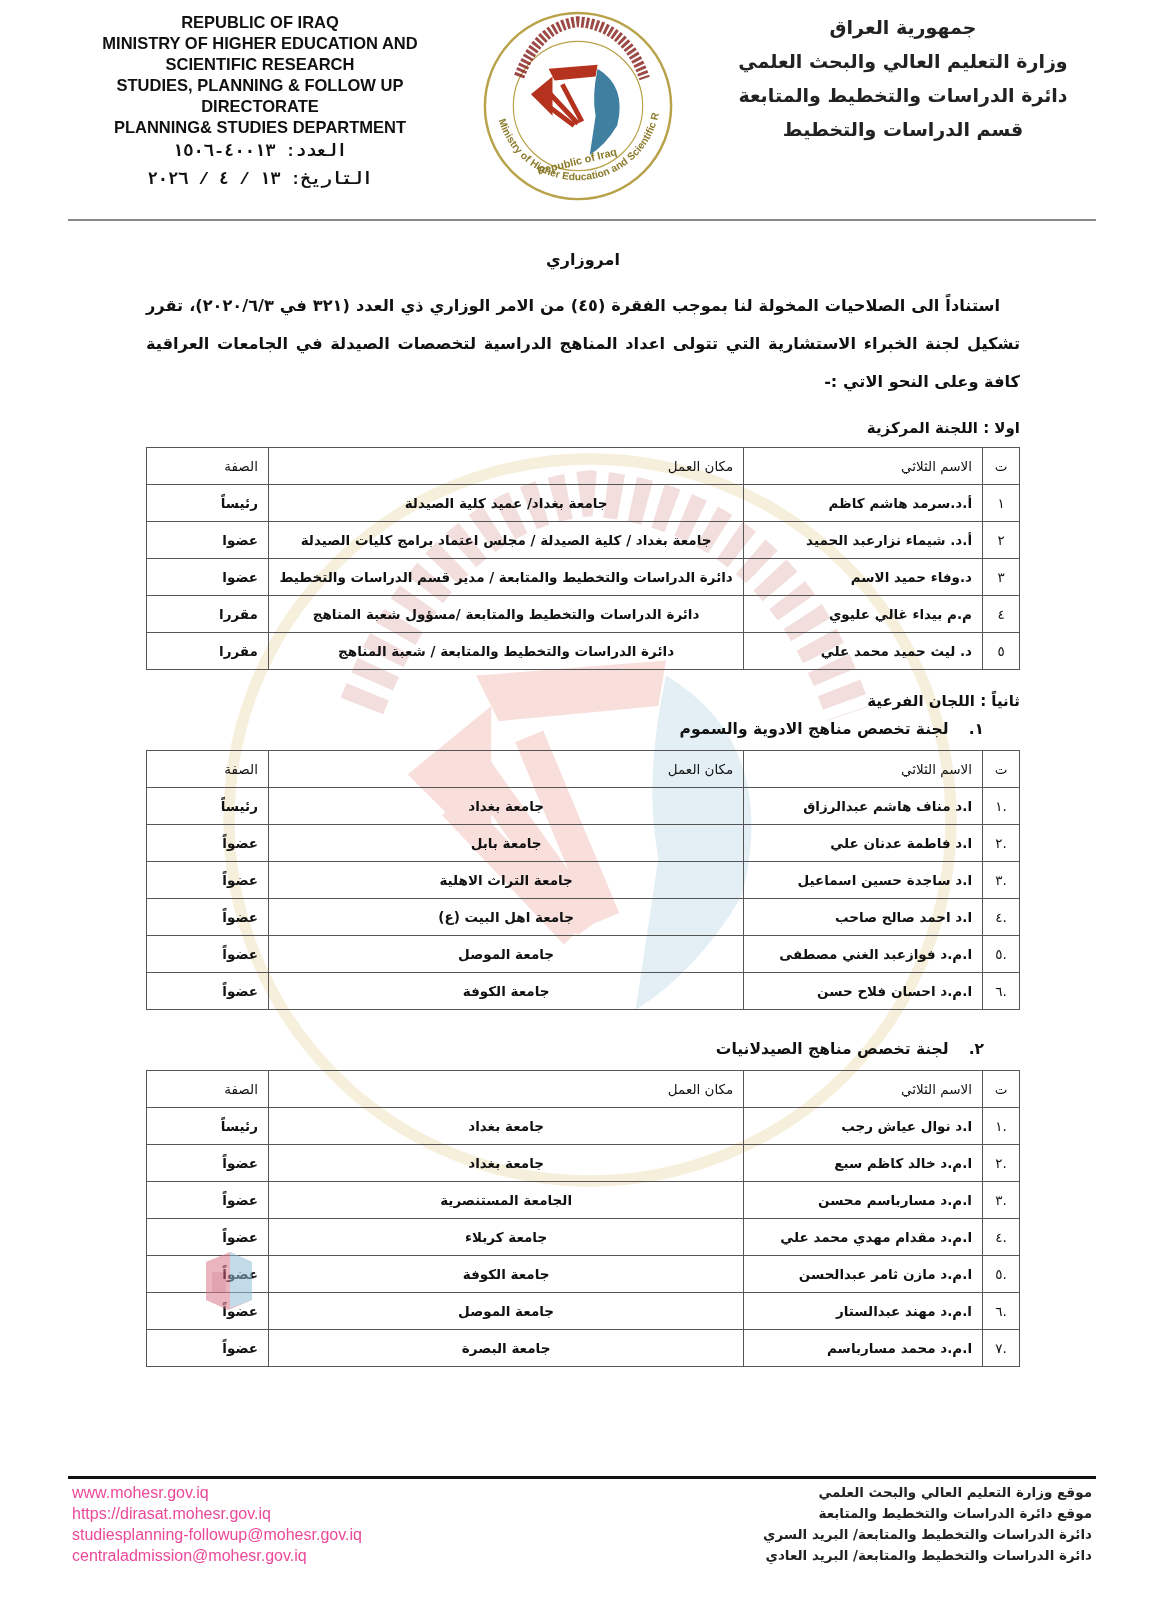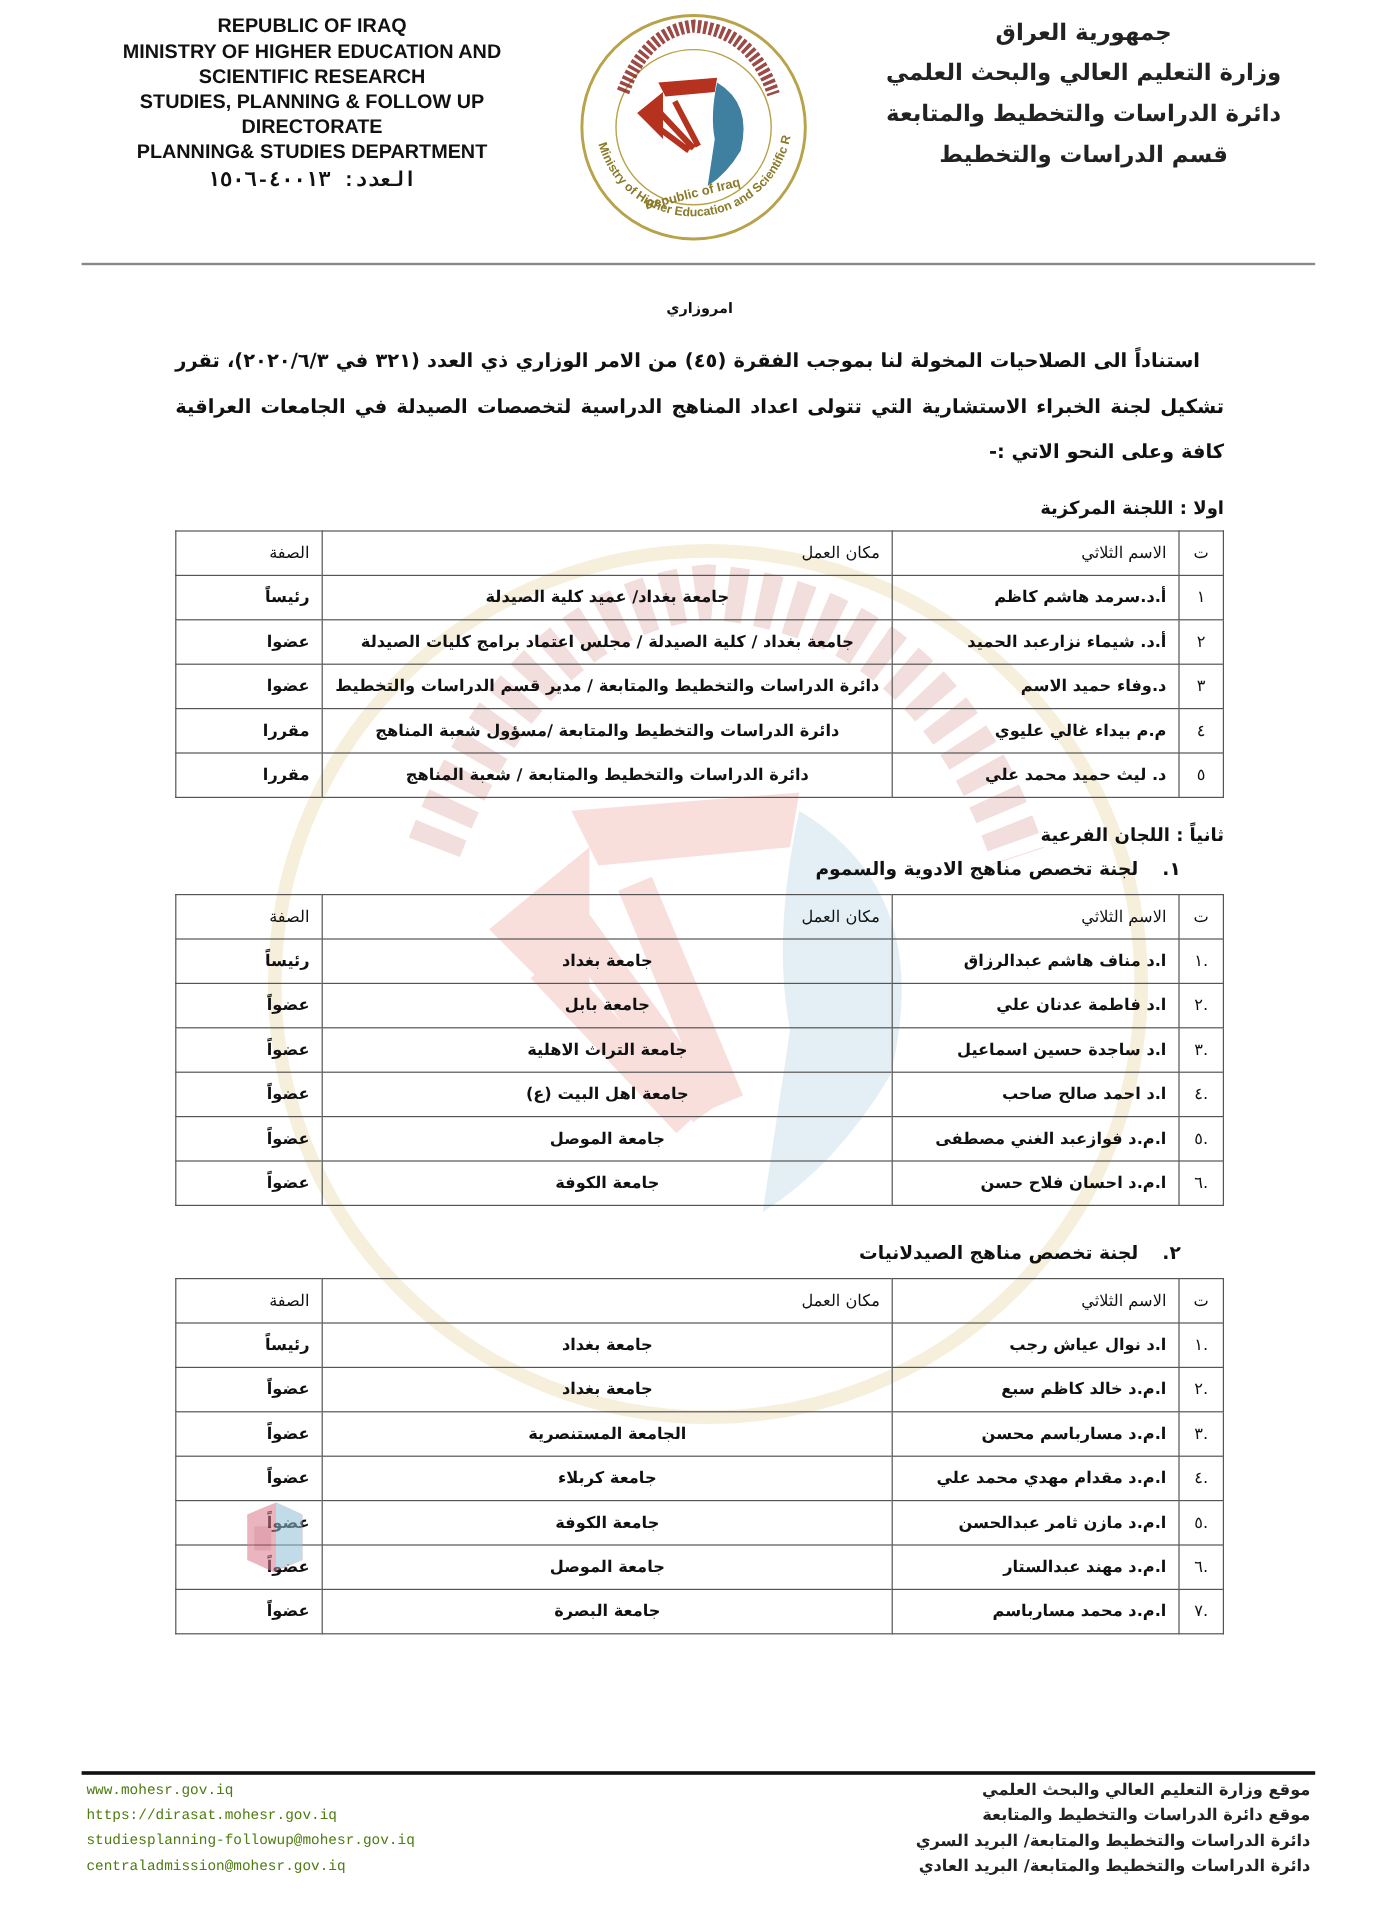--- a/index.html
+++ b/index.html
@@ -19,53 +19,54 @@
     font-weight: bold; font-size: 19px; line-height: 34px; color: #222;
   }
   .logo { position: absolute; left: 480px; top: 8px; width: 196px; height: 196px; }
   .hdr-rule { position: absolute; left: 68px; right: 70px; top: 219px; border-top: 2px solid #888; }
 
   
   .watermark { position: absolute; left: 210px; top: 440px; width: 760px; height: 760px; opacity: 0.16; pointer-events: none; }
 
   
   .content { position: absolute; left: 146px; top: 250px; width: 874px; direction: rtl; font-family: "DejaVu Sans", sans-serif; }
-  .order-title { text-align: center; font-weight: bold; font-size: 12px; margin-bottom: 18px; }
+  .order-title { text-align: center; font-weight: bold; font-size: 16px; margin-bottom: 18px; }
   .intro { font-weight: bold; font-size: 16.2px; line-height: 38px; text-align: justify; text-indent: 20px; }
   .sec-h { font-weight: bold; font-size: 15px; margin-top: 18px; margin-bottom: 10px; }
   .sub-h { font-weight: bold; font-size: 15.5px; margin: 6px 36px 12px 0; }
   .sub-h .num { display: inline-block; width: 30px; }
 
   table { width: 874px; border-collapse: collapse; direction: rtl; font-size: 13.5px; font-weight: bold; background: transparent; }
   td { border: 1.5px solid #555; height: 37px; padding: 0 10px; vertical-align: middle; }
   td.c-num { width: 37px; text-align: center; font-weight: normal; }
   td.c-name { width: 239px; text-align: right; }
   td.c-work { width: 476px; text-align: center; }
   td.c-role { width: 122px; text-align: right; }
   tr.head td { font-weight: normal; }
   tr.head td.c-work { text-align: right; }
 
   
   .foot-rule { position: absolute; left: 68px; right: 70px; top: 1476px; border-top: 3px solid #111; }
-  .foot-en { position: absolute; left: 72px; top: 1482px; font-family: Liberation Mono, monospace; font-size: 12px; line-height: 21px; color: #4d7c0f; }
+  .foot-en { position: absolute; left: 72px; top: 1482px; font-family: Liberation Sans, sans-serif; font-size: 16px; line-height: 21px; color: #ec4899; }
   .foot-ar { position: absolute; right: 74px; top: 1482px; direction: rtl; text-align: right; font-family: "DejaVu Sans", sans-serif; font-weight: bold; font-size: 13.5px; line-height: 21px; color: #222; }
 
   .stamp { position: absolute; left: 196px; top: 1248px; width: 60px; height: 64px; opacity: 0.55; }
 </style>
 </head>
 <body>
 
 <div class="hdr-en">
   <div>REPUBLIC OF IRAQ</div>
   <div>MINISTRY OF HIGHER EDUCATION AND</div>
   <div>SCIENTIFIC RESEARCH</div>
   <div>STUDIES, PLANNING &amp; FOLLOW UP</div>
   <div>DIRECTORATE</div>
   <div>PLANNING&amp; STUDIES DEPARTMENT</div>
   <div class="ar-line">العدد: ٤٠٠١٣-١٥٠٦</div>
+  <div class="ar-line">التاريخ: ١٣ / ٤ / ٢٠٢٦</div>
 </div>
 
 <svg class="logo" viewBox="0 0 200 200">
   <circle cx="100" cy="100" r="95" fill="#fff" stroke="#b8a24a" stroke-width="2.5"></circle>
   <circle cx="100" cy="100" r="66" fill="none" stroke="#b8a24a" stroke-width="1.2"></circle>
   <path d="M40 70 Q60 18 100 14 Q150 18 168 72" fill="none" stroke="#8a2a26" stroke-width="11" stroke-dasharray="3 2" opacity="0.85"></path>
   <path d="M52 88 L74 70 L74 110 Z" fill="#b5321f"></path>
   <path d="M70 62 L120 58 L118 70 L76 74 Z" fill="#b5321f"></path>
   <path d="M64 96 L96 120 M70 86 L100 118 M84 78 L104 116" stroke="#b5321f" stroke-width="5"></path>
   <path d="M120 62 Q150 80 140 120 Q128 140 112 150 L118 110 Q114 90 120 62 Z" fill="#3f7fa0"></path>

